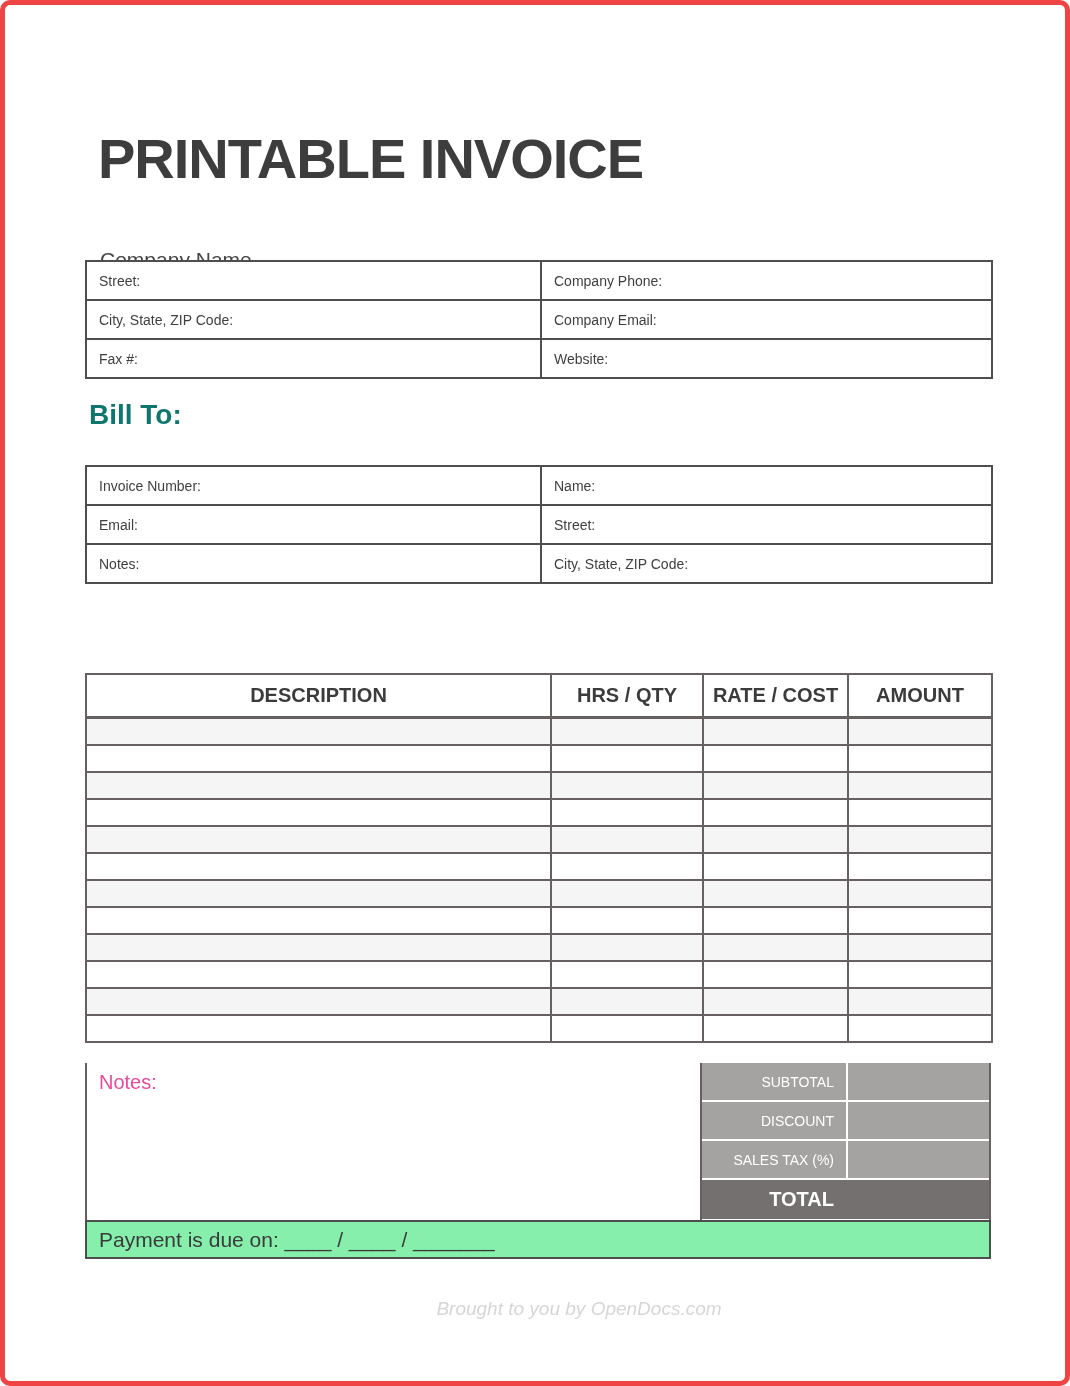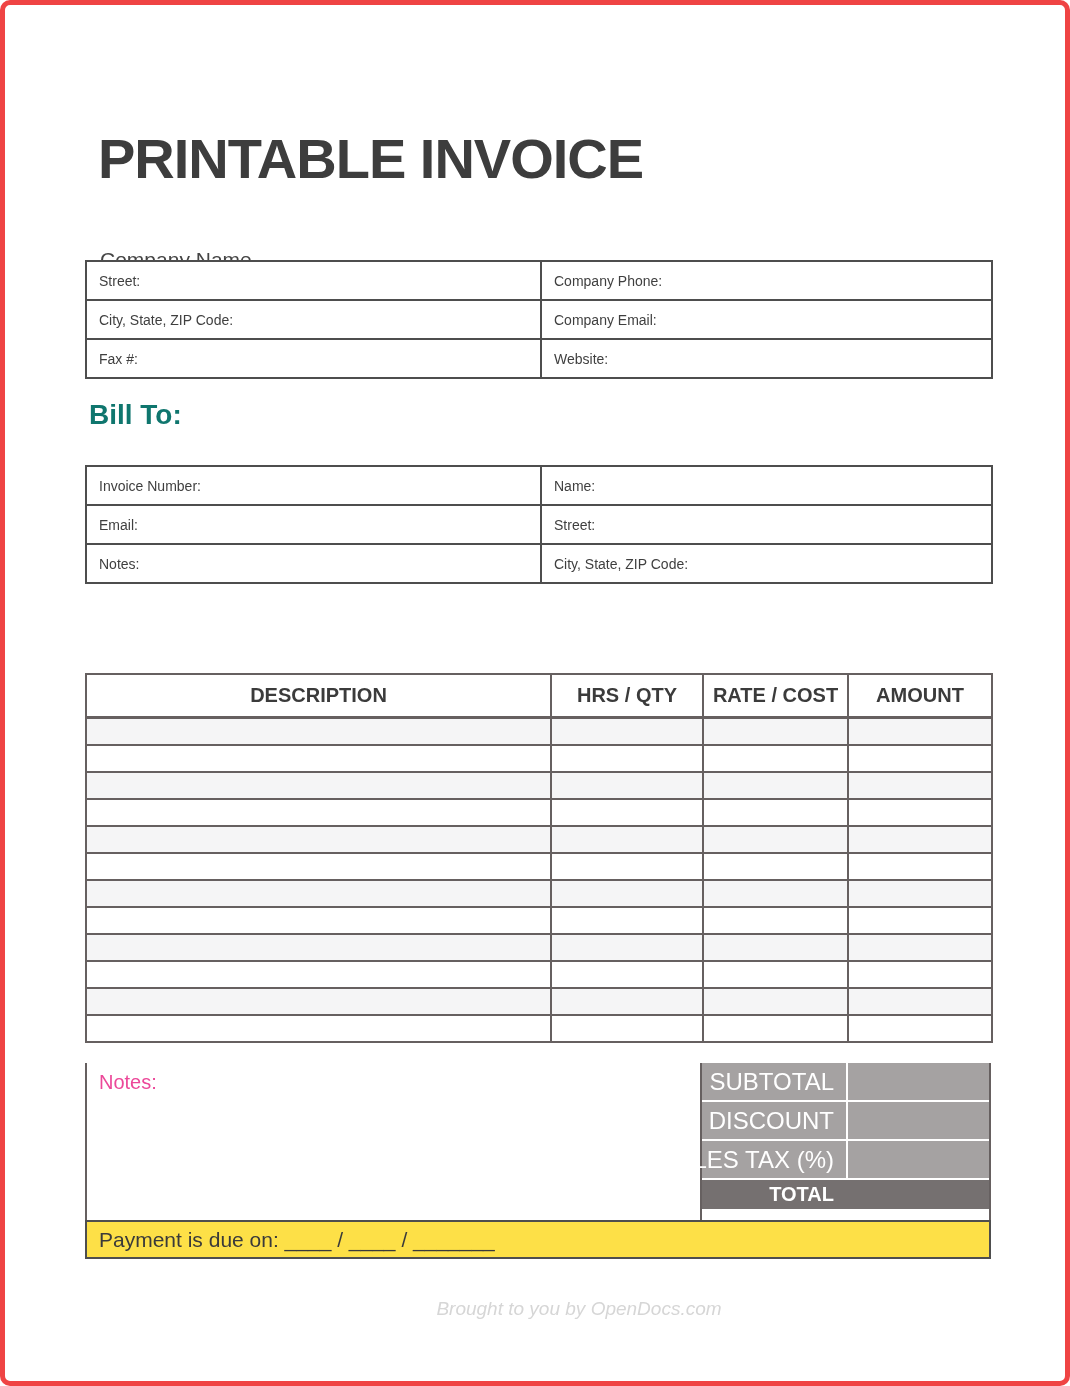--- a/index.html
+++ b/index.html
@@ -54,36 +54,36 @@
     padding:8px 12px;font-size:20px;color:#ec4899;
   }
   .totals{
     flex:1;display:grid;grid-template-columns:144px 1fr;gap:2px;
     align-content:start;background:#fff;
   }
   .tot-label,.tot-value{
     background:var(--totals-bg,#a5a2a2);height:37px;box-sizing:border-box;
   }
   .tot-label{
-    color:#fff;font-size:24px;text-align:right;padding-right:12px;
+    color:#fff;font-size:14px;text-align:right;padding-right:12px;
     display:flex;align-items:center;justify-content:flex-end;white-space:nowrap;
   }
   .total-bar{
-    grid-column:1 / span 2;height:29px;background:var(--total-bar-bg,#757070);
+    grid-column:1 / span 2;height:39px;background:var(--total-bar-bg,#757070);
     display:flex;align-items:center;
   }
   .total-bar .lbl{
     width:144px;box-sizing:border-box;text-align:right;padding-right:12px;
     color:#fff;font-size:20px;font-weight:bold;
   }
   .payment{
     left:80px;top:1215px;width:906px;height:39px;box-sizing:border-box;
     border:2px solid var(--table-border,#4e4e4e);
     display:flex;align-items:center;padding-left:12px;font-size:21px;color:#3a3a3a;
-    background:#fde047;
+    background:#86efac;
   }
   .footer{
     left:0;top:1293px;width:100%;text-align:center;
     font-size:19px;font-style:italic;color:var(--footer-text,#d6d6d6);padding-left:44px;
   }
 </style>
 </head>
 <body>
 
 <div class="card">

